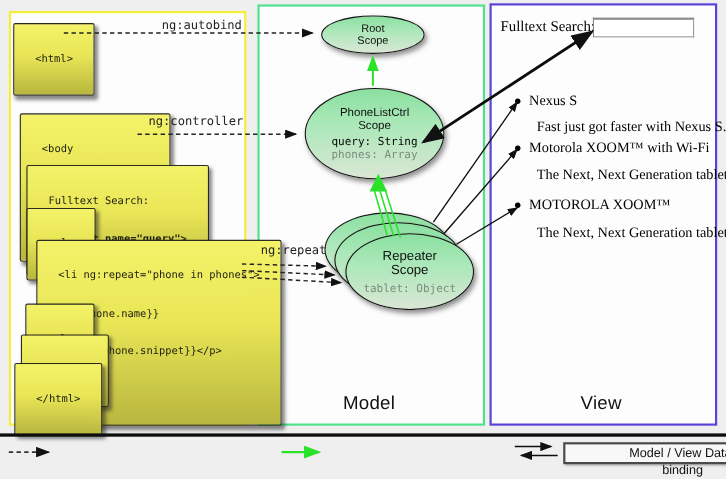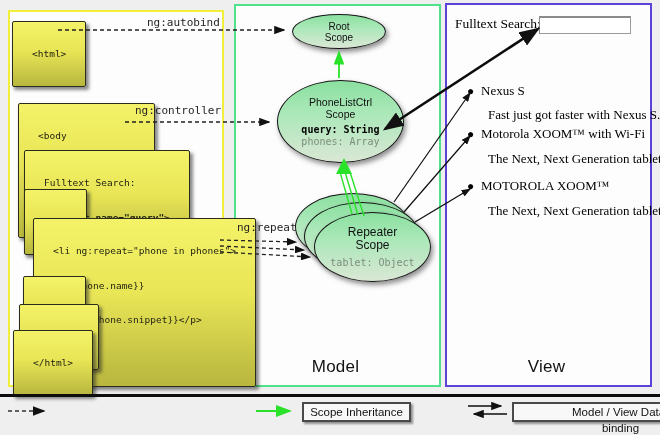--- a/index.html
+++ b/index.html
@@ -25,21 +25,21 @@
   
   .ellipse { position:absolute; border:1.6px solid #141414; border-radius:50%;
     background:linear-gradient(180deg,#8be0a0 0%,#abe8b9 40%,#dae7d5 100%);
     box-shadow:2px 3px 5px rgba(30,30,30,.5);
     display:flex; flex-direction:column; align-items:center; justify-content:center;
     text-align:center; color:#111; }
   .ename { font-size:10.5px; line-height:12px; }
   .ename-lg { font-size:12px; line-height:13.5px; }
   .ename-sm { font-size:10px; line-height:11px; }
   .prop { font-family:"DejaVu Sans Mono",monospace; font-size:10px; line-height:12px; }
-  .prop-bold { font-weight:bold; color:#050505; }
+  .prop-bold { font-weight:normal; color:#050505; }
   .prop-dim { color:#7d8d7d; }
   .gap { height:4px; }
 
   
   .bind-label { position:absolute; font-family:"DejaVu Sans Mono",monospace; font-size:11px; color:#1f1f1f; }
 
   
   .view-search-label { position:absolute; left:455px; top:16px; font-family:"Liberation Serif",serif; font-size:13.5px; color:#000; }
   .view-search-input { position:absolute; left:539px; top:16px; width:86px; height:13px;
     background:#fff; border:1px solid #9a9a9a; border-top:2px solid #8a8a8a; border-left:1px solid #8a8a8a; }
@@ -137,21 +137,20 @@
   <div class="vtitle" style="left:467px;top:83px;"><span class="bullet">●</span><span>Nexus S</span></div>
   <div class="vdesc" style="left:488px;top:107px;">Fast just got faster with Nexus S.</div>
 
   <div class="vtitle" style="left:467px;top:126px;"><span class="bullet">●</span><span>Motorola XOOM™  with Wi-Fi</span></div>
   <div class="vdesc" style="left:488px;top:151px;">The Next, Next Generation tablet.</div>
 
   <div class="vtitle" style="left:467px;top:178px;"><span class="bullet">●</span><span>MOTOROLA XOOM™</span></div>
   <div class="vdesc" style="left:488px;top:203px;">The Next, Next Generation tablet.</div>
 
   <div class="separator"></div>
-  <div class="legend-box" style="left:302px;width:105px;">Scope Inheritance</div>
   <div class="legend-box" style="left:512px;width:133px;padding-left:40px;">Model / View Data-binding</div>
 
   <svg class="arrows" width="660" height="435" viewBox="0 0 660 435">
     <defs>
       <marker id="mA" markerWidth="8" markerHeight="6" refX="7" refY="3" orient="auto" markerUnits="strokeWidth">
         <path d="M0,0 L8,3 L0,6 Z" fill="#111"></path>
       </marker>
       <marker id="mAs" markerWidth="8" markerHeight="6" refX="7" refY="3" orient="auto-start-reverse" markerUnits="strokeWidth">
         <path d="M0,0 L8,3 L0,6 Z" fill="#111"></path>
       </marker>

